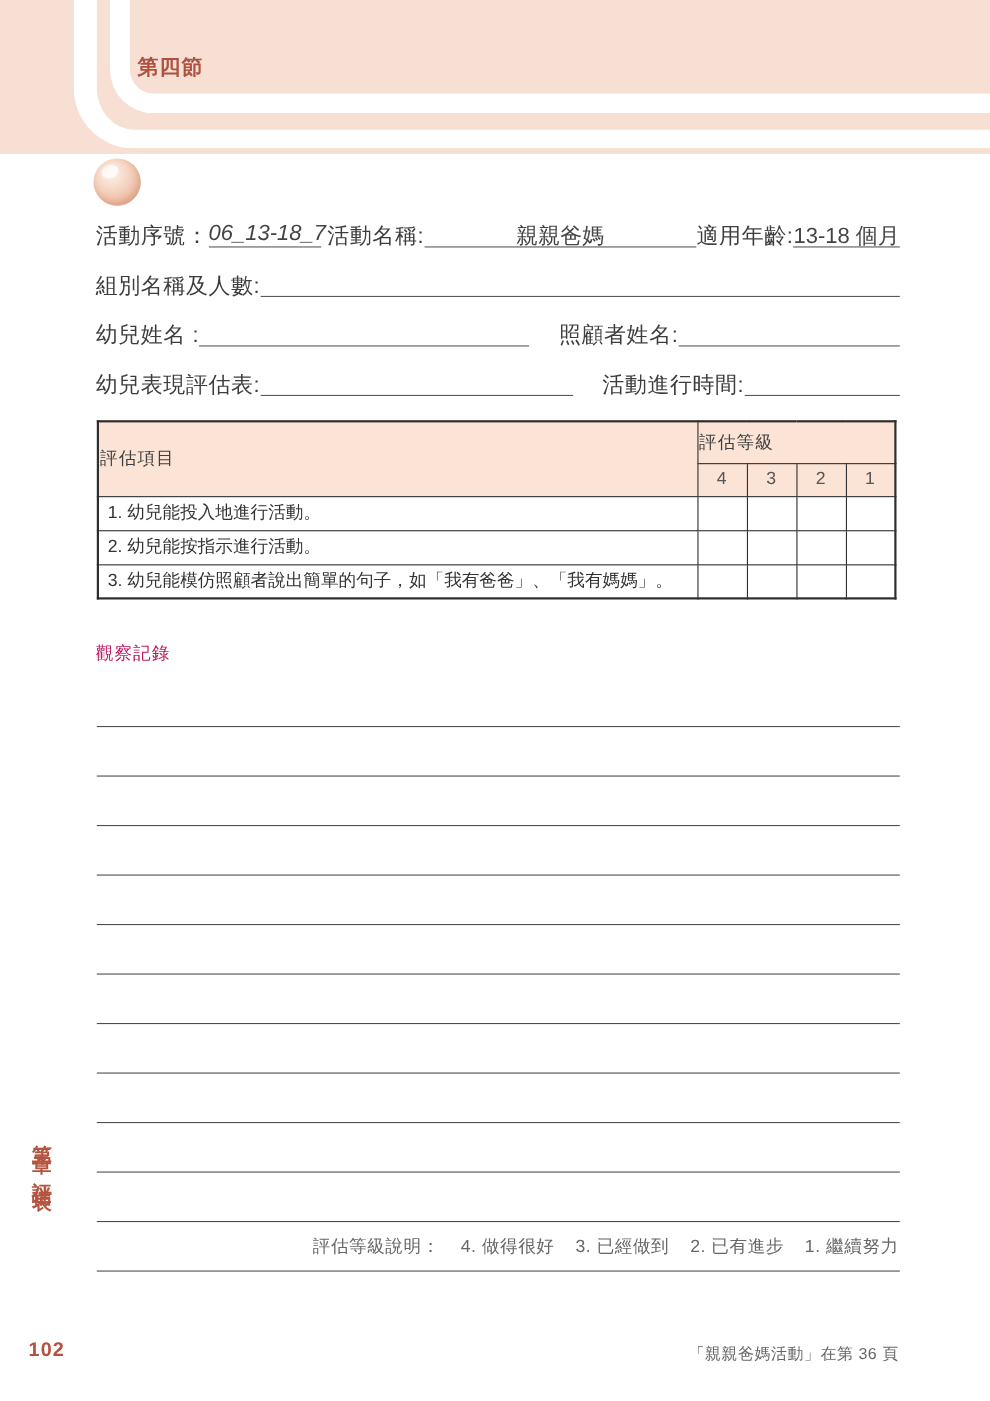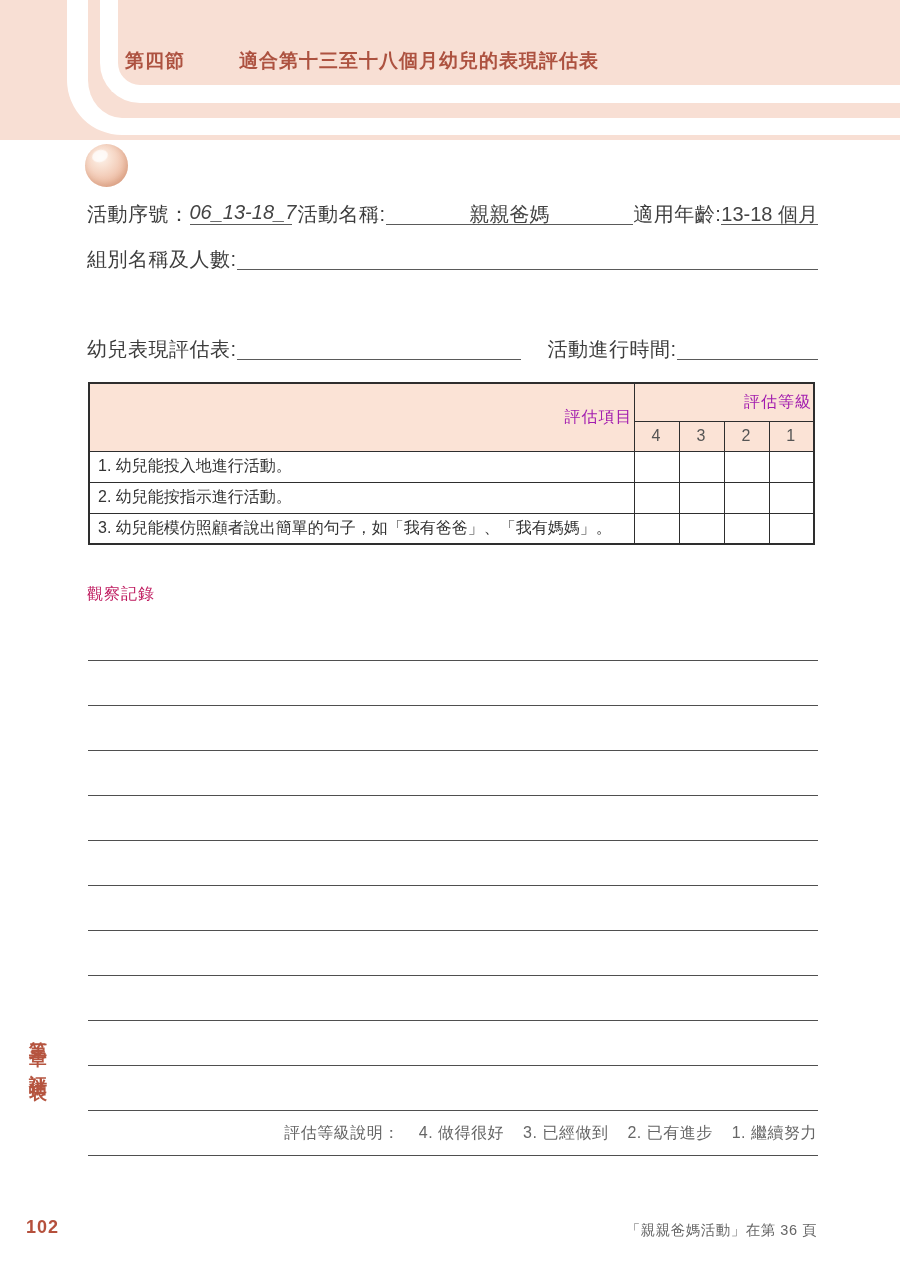--- a/index.html
+++ b/index.html
@@ -83,21 +83,21 @@
     position:absolute;left:88px;top:382px;
     border-collapse:collapse;table-layout:fixed;
     width:727px;
     font-size:16px;color:#333;
   }
   .assess-table td,.assess-table th{
     border:1px solid #2e2e2e;
     font-weight:normal;
   }
   .assess-table{border:2px solid #2e2e2e;}
-  .th-pink{background:#fbe3d6;text-align:right;color:#a21caf;letter-spacing:1px;}
+  .th-pink{background:#fbe3d6;text-align:left;color:#404040;letter-spacing:1px;}
   .row-rating{height:30px;}
   .row-grade{height:31px;}
   .cell-item{padding:2px 6px 2px 8px;background:#fff;}
   .cell-box{background:#fff;}
   .hdr-levels td{text-align:center;color:#555;}
 
   
   .obs-label{
     position:absolute;left:87px;top:584px;
     font-size:16px;color:#be185d;letter-spacing:1px;
@@ -139,40 +139,46 @@
 </head>
 <body>
 
 <div class="page">
 
   <div class="header-band">
     <div class="band-outer"></div>
     <div class="band-inner"></div>
     <div class="header-text">
       <span>第四節</span>
-      <span>適合第十三至十八個月幼兒的表現評估表</span>
     </div>
   </div>
 
   <div class="ball-icon"></div>
 
   <div class="form-row" style="top:201px;">
     <span class="lbl">活動序號：</span>
     <span class="fill w100">06_13-18_7</span>
     <span class="lbl" style="margin-left:6px;">活動名稱:</span>
     <span class="fill w260">親親爸媽</span>
     <span class="lbl">適用年齡:</span>
     <span class="fill grow">13-18 個月</span>
   </div>
 
   <div class="form-row" style="top:246px;">
     <span class="lbl">組別名稱及人數:</span>
     <span class="fill grow"></span>
   </div>
 
+  <div class="form-row" style="top:291px;">
+    <span class="lbl">幼兒姓名 :</span>
+    <span class="fill w300"></span>
+    <span class="gap26"></span>
+    <span class="lbl">照顧者姓名:</span>
+    <span class="fill grow"></span>
+  </div>
 
   <div class="form-row" style="top:336px;">
     <span class="lbl">幼兒表現評估表:</span>
     <span class="fill w285"></span>
     <span class="gap26"></span>
     <span class="lbl">活動進行時間:</span>
     <span class="fill grow"></span>
   </div>
 
   <table class="assess-table">

